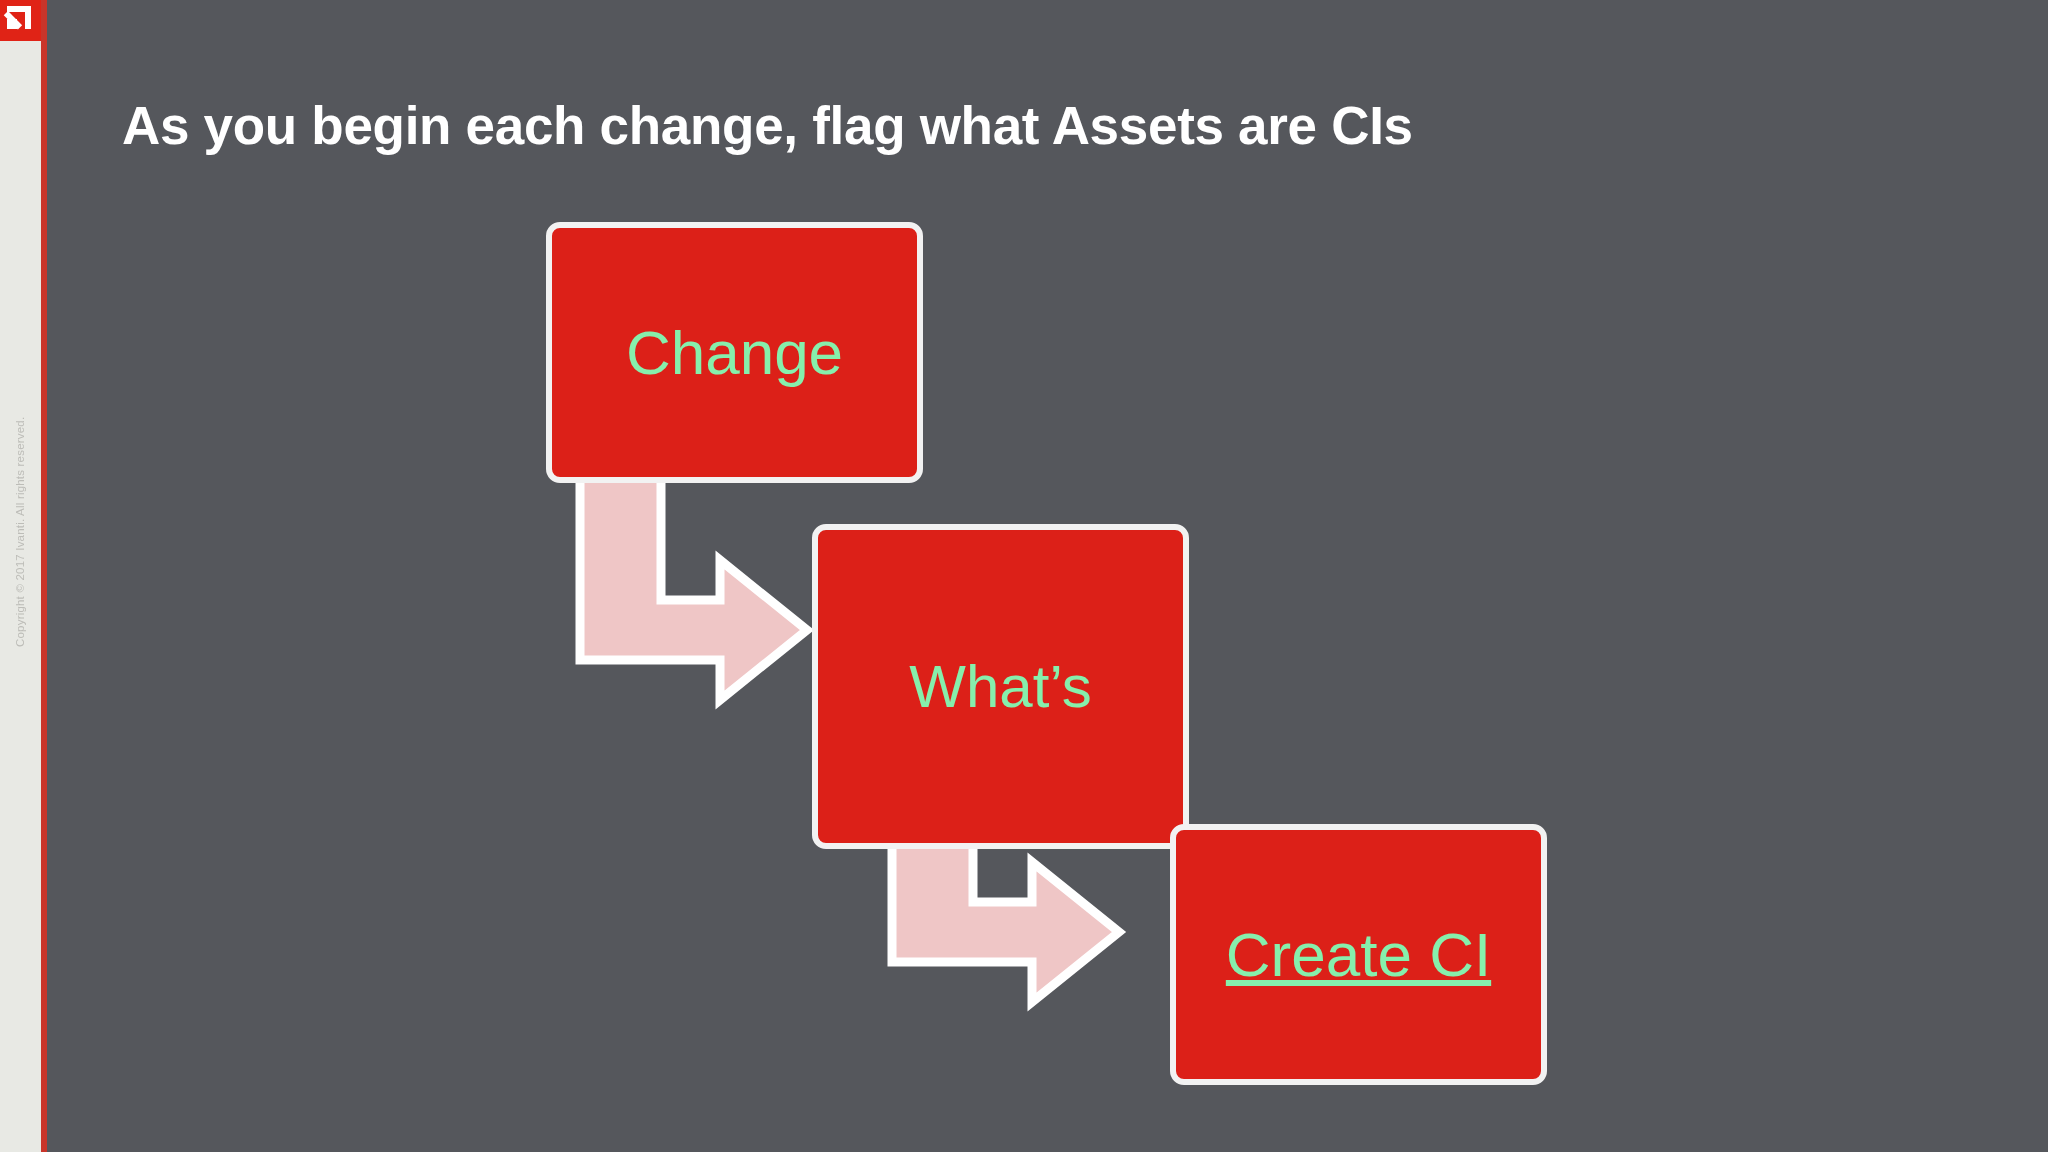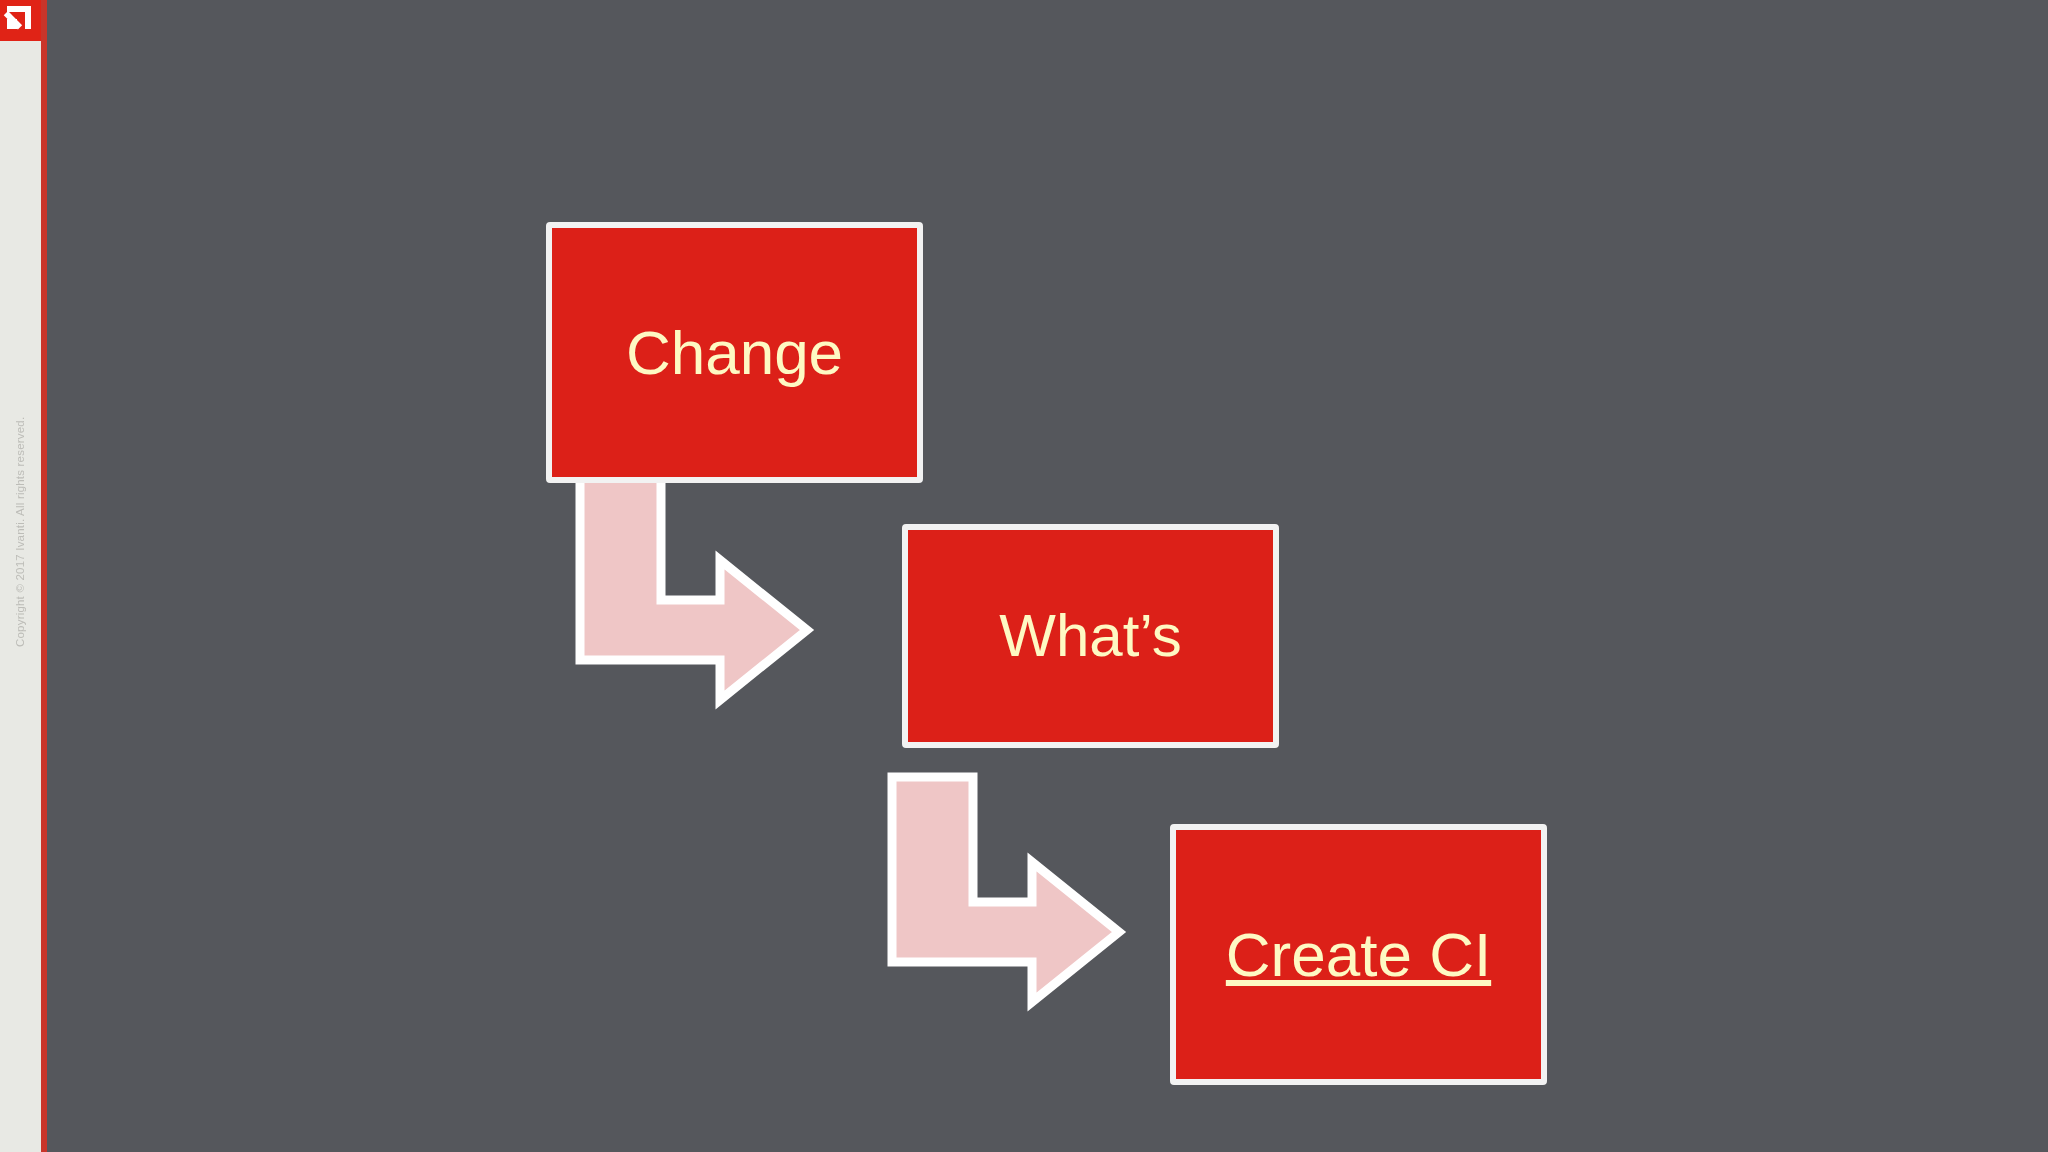--- a/index.html
+++ b/index.html
@@ -108,43 +108,43 @@
     position: absolute;
     left: 0;
     top: 0;
     width: 2048px;
     height: 1152px;
   }
   .flow-box {
     position: absolute;
     background: #dc2018;
     border: 6px solid #f2f2f2;
-    border-radius: 4px;
+    border-radius: 14px;
     box-sizing: border-box;
     display: flex;
     align-items: center;
     justify-content: center;
-    color: #fef9c3;
+    color: #86efac;
     font-family: "Liberation Sans", sans-serif;
     font-weight: normal;
     text-align: center;
     line-height: 1.12;
   }
   #box-change {
     left: 546px;
     top: 222px;
     width: 377px;
     height: 261px;
     font-size: 62px;
   }
   #box-whats-changing {
-    left: 902px;
+    left: 812px;
     top: 524px;
     width: 377px;
-    height: 224px;
+    height: 325px;
     font-size: 60px;
   }
   #box-create-ci {
     left: 1170px;
     top: 824px;
     width: 377px;
     height: 261px;
     font-size: 62px;
     text-decoration: underline;
   }
@@ -166,20 +166,21 @@
       <span class="logo-mark" id="logo-right-bar"></span>
       <span class="logo-mark" id="logo-diag"></span>
       <span class="logo-mark" id="logo-square"></span>
     </div>
     <div id="copyright">
       <span id="copyright-inner">Copyright © 2017 Ivanti. All rights reserved.</span>
     </div>
   </div>
   <div id="sidebar-stripe"></div>
 
+  <h1 id="title">As you begin each change, flag what Assets are CIs</h1>
 
   <div id="diagram">
 
     <svg class="arrow-svg" id="arrow-1" width="320" height="250" viewBox="0 0 320 250">
       <path d="M 5 5 L 86 5 L 86 130 L 145 130 L 145 90 L 232 160 L 145 230 L 145 190 L 5 190 Z" fill="#efc6c6" stroke="#ffffff" stroke-width="9" stroke-linejoin="miter"></path>
     </svg>
 
     <svg class="arrow-svg" id="arrow-2" width="320" height="250" viewBox="0 0 320 250">
       <path d="M 5 5 L 86 5 L 86 130 L 145 130 L 145 90 L 232 160 L 145 230 L 145 190 L 5 190 Z" fill="#efc6c6" stroke="#ffffff" stroke-width="9" stroke-linejoin="miter"></path>
     </svg>

